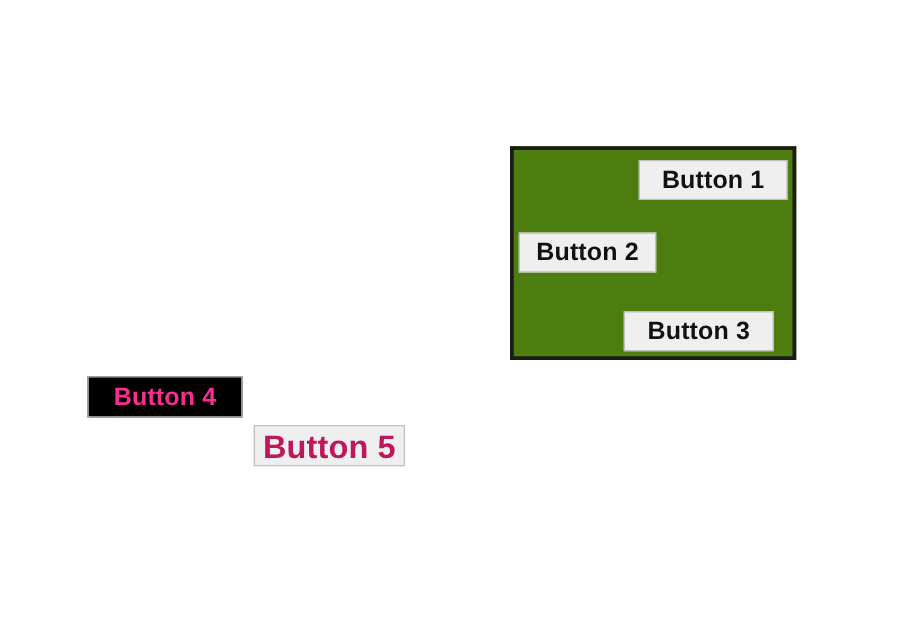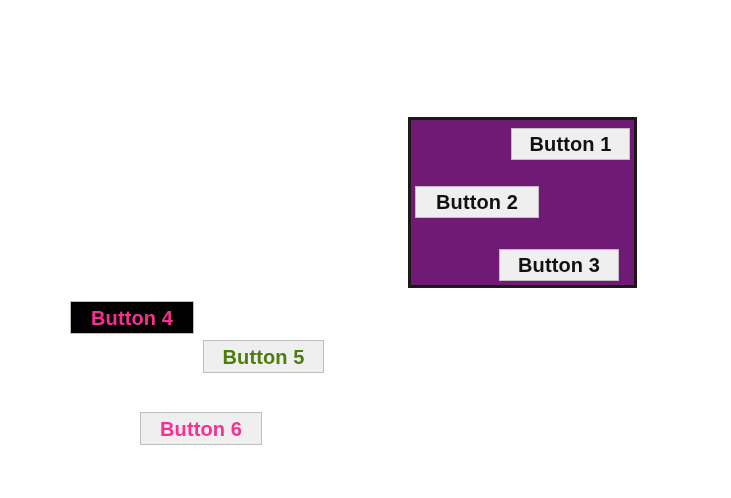--- a/index.html
+++ b/index.html
@@ -51,29 +51,28 @@
   }
 
   .btn.dark-label  { color: #111111; }
   .btn.pink-label  { color: #FA2E91; }
 </style>
 </head>
 <body style="background: rgb(255, 255, 255);">
 
 <div id="stage" style="width: 731px; height: 498px; background: rgb(255, 255, 255);">
 
-  <div class="panel" style="left: 408px; top: 117px; width: 229px; height: 171px; background: #701a75; border-color: rgb(28, 26, 23); border-width: 3px;">
+  <div class="panel" style="left: 408px; top: 117px; width: 229px; height: 171px; background: #4d7c0f; border-color: rgb(28, 26, 23); border-width: 3px;">
 
     <div class="btn dark-label" style="left: 100px; top: 8px; width: 119px; height: 32px; color: rgb(17, 17, 17); background: rgb(239, 239, 239); border-color: rgb(191, 191, 191); font-size: 20px;">Button 1</div>
 
-    <div class="btn dark-label" style="left: 4px; top: 66px; width: 124px; height: 32px; color: rgb(17, 17, 17); background: rgb(239, 239, 239); border-color: rgb(191, 191, 191); font-size: 20px;">Button 2</div>
+    <div class="btn dark-label" style="left: 4px; top: 66px; width: 110px; height: 32px; color: rgb(17, 17, 17); background: rgb(239, 239, 239); border-color: rgb(191, 191, 191); font-size: 20px;">Button 2</div>
 
     <div class="btn dark-label" style="left: 88px; top: 129px; width: 120px; height: 32px; color: rgb(17, 17, 17); background: rgb(239, 239, 239); border-color: rgb(191, 191, 191); font-size: 20px;">Button 3</div>
 
   </div>
 
   <div class="btn pink-label" style="left: 70px; top: 301px; width: 124px; height: 33px; color: rgb(250, 46, 145); background: #000000; border-color: rgb(191, 191, 191); font-size: 20px;">Button 4</div>
 
-  <div class="btn pink-label" style="left: 203px; top: 340px; width: 121px; height: 33px; color: #4d7c0f; background: rgb(239, 239, 239); border-color: rgb(191, 191, 191); font-size: 20px;">Button 5</div>
+  <div class="btn pink-label" style="left: 203px; top: 340px; width: 121px; height: 33px; color: #be185d; background: rgb(239, 239, 239); border-color: rgb(191, 191, 191); font-size: 26px;">Button 5</div>
 
-  <div class="btn pink-label" style="left: 140px; top: 412px; width: 122px; height: 33px; color: rgb(250, 46, 145); background: rgb(239, 239, 239); border-color: rgb(191, 191, 191); font-size: 20px;">Button 6</div>
 
 </div>
 
 </body></html>

